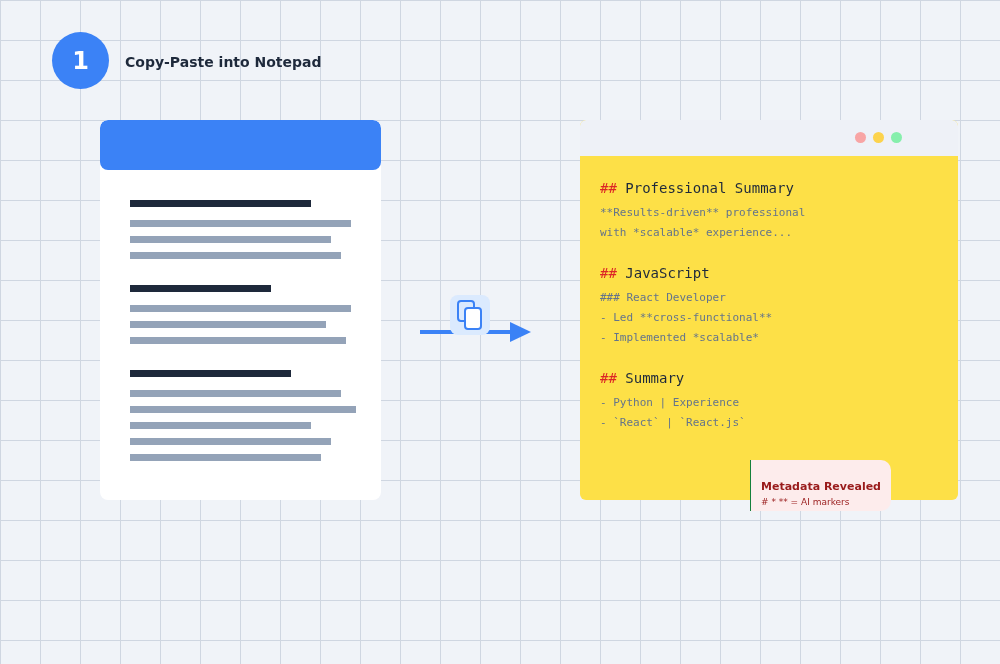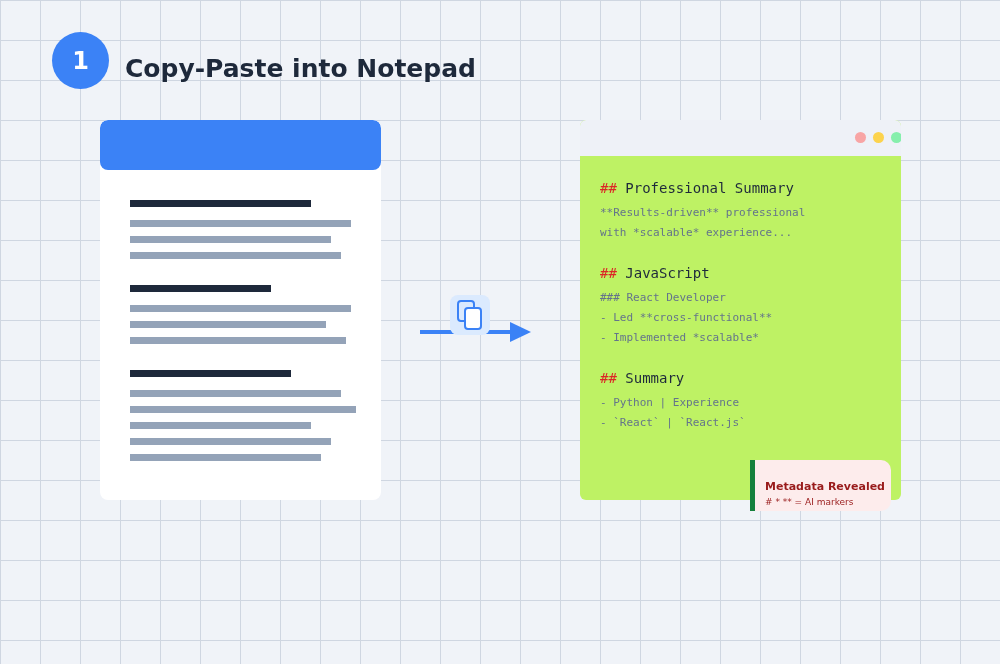--- a/index.html
+++ b/index.html
@@ -14,21 +14,21 @@
     font-family: "DejaVu Sans", sans-serif;
   }
   .step-badge {
     position: absolute; left: 52px; top: 32px; width: 57px; height: 57px;
     border-radius: 50%; background: #3b82f6; color: #fff;
     display: flex; align-items: center; justify-content: center;
     font-size: 24px; font-weight: bold;
   }
   .step-title {
     position: absolute; left: 125px; top: 54px;
-    font-size: 25px; font-weight: bold; color: #1e293b;
+    font-size: 14px; font-weight: bold; color: #1e293b;
   }
   .doc-card {
     position: absolute; left: 100px; top: 120px; width: 281px; height: 380px;
     background: #fff; border-radius: 8px; overflow: hidden;
   }
   .doc-header { height: 50px; background: #3b82f6; border-radius: 8px; }
   .bar { position: absolute; left: 30px; height: 7px; }
   .bar.dark { background: #1e293b; }
   .bar.light { background: #94a3b8; }
 
@@ -38,37 +38,37 @@
     border-top: 10px solid transparent; border-bottom: 10px solid transparent;
     border-left: 21px solid #3b82f6;
   }
   .copy-tile {
     position: absolute; left: 450px; top: 295px; width: 40px; height: 40px;
     background: #dbeafe; border-radius: 8px;
     display: flex; align-items: center; justify-content: center;
   }
 
   .notepad {
-    position: absolute; left: 580px; top: 120px; width: 321px; height: 380px;
-    background: #bef264; border-radius: 6px; overflow: hidden;
+    position: absolute; left: 580px; top: 120px; width: 378px; height: 380px;
+    background: #fde047; border-radius: 6px; overflow: hidden;
   }
   .notepad-titlebar { height: 36px; background: #eef1f7; position: relative; }
   .dot { position: absolute; top: 12px; width: 11px; height: 11px; border-radius: 50%; }
   .dot.red { left: 275px; background: #f8a5a5; }
   .dot.yellow { left: 293px; background: #fcd34d; }
   .dot.green { left: 311px; background: #86efac; }
   .np-content { position: absolute; left: 20px; top: 58px; font-family: "DejaVu Sans Mono", monospace; }
   .md-h2 { position: absolute; left: 0; font-size: 14px; color: #1e293b; white-space: pre; }
   .md-h2 .hash { color: #dc2626; }
   .md-line { position: absolute; left: 0; font-size: 11px; color: #64748b; white-space: pre; }
 
   .meta-callout {
     position: absolute; left: 750px; top: 460px; width: 141px; height: 51px;
     background: #fdecec; border-radius: 0 10px 10px 0;
-    border-left: 5px solid #15803d; box-sizing: border-box; text-align: right;
+    border-left: 1px solid #15803d; box-sizing: border-box; text-align: right;
   }
   .meta-title { position: absolute; left: 10px; top: 20px; font-size: 11px; font-weight: bold; color: #991b1b; white-space: nowrap; }
   .meta-sub { position: absolute; left: 10px; top: 37px; font-size: 9px; color: #991b1b; white-space: nowrap; }
 </style>
 </head>
 <body>
 
 <div class="step-badge">1</div>
 <div class="step-title">Copy-Paste into Notepad</div>
 

